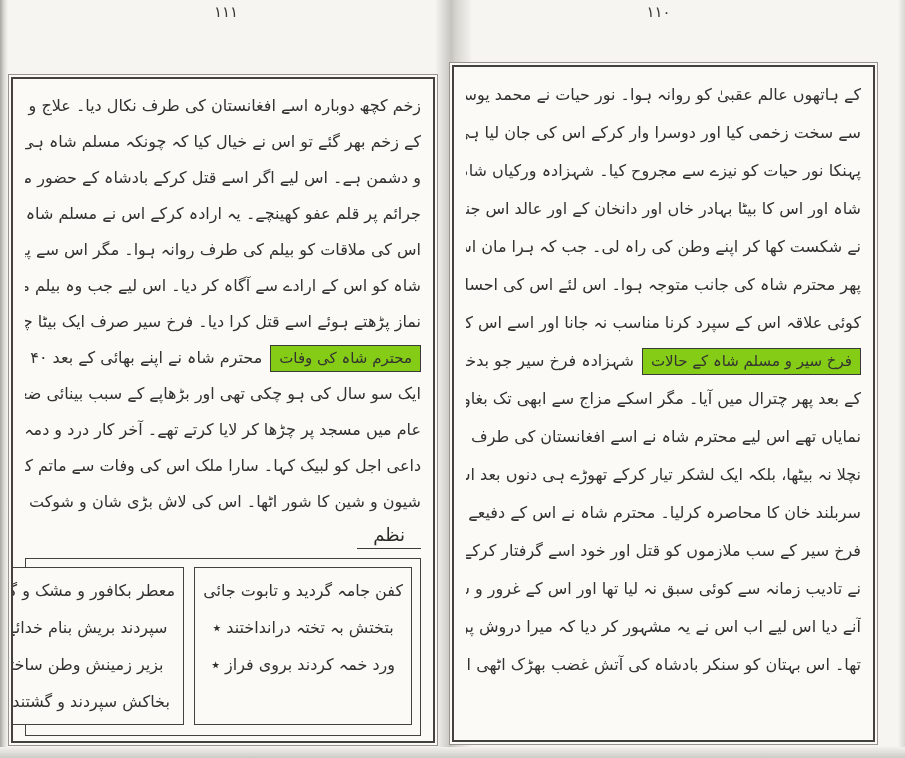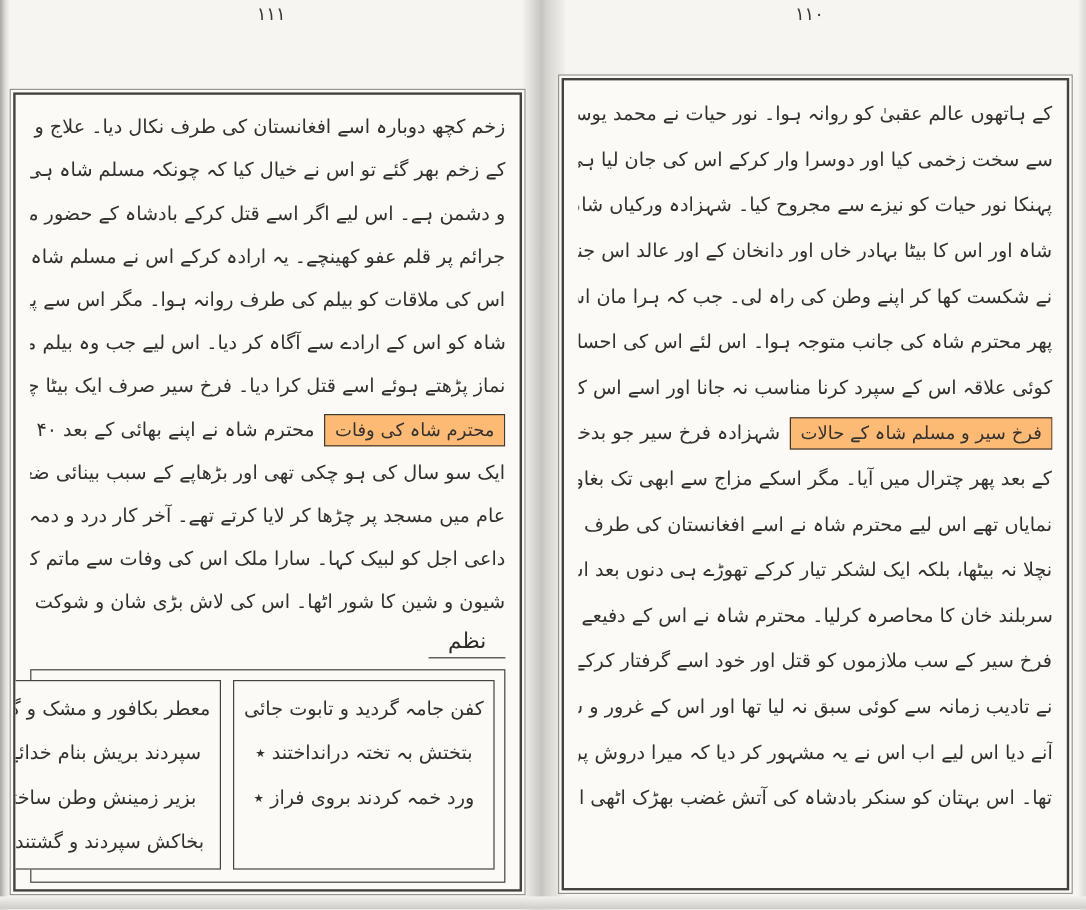--- a/index.html
+++ b/index.html
@@ -15,21 +15,21 @@
   
   .edge { position:absolute; top:0; height:100%; pointer-events:none; }
   .edge-left   { left:0;  width:8px;  background:linear-gradient(to right,#a9a7a2,#dedcd7 55%,#f6f5f1); }
   .edge-gutter { left:435px; width:36px; background:linear-gradient(to right,#f6f5f1,#c6c4bf 45%,#d6d4cf 58%,#f2f1ed); }
   .edge-right  { right:0; width:7px;  background:linear-gradient(to left,#d9d7d2,#f6f5f1); }
   .edge-bottom { left:0; bottom:0; top:auto; width:100%; height:11px;
                  background:linear-gradient(to top,#cdcbc6,#f2f1ed); }
 
   .page { position:absolute; top:0; }
   .page-left  { left:6px;   width:440px; height:758px; }
-  .page-right { left:448px; width:453px; height:758px; }
+  .page-right { left:432px; width:453px; height:758px; }
 
   .page-number {
     position:absolute; top:3px; left:50%; transform:translateX(-50%);
     font-size:15px; letter-spacing:2px; color:#3a3834;
   }
 
   .frame { position:absolute; background:#fbfaf6; border:1px solid #97948e; padding:2px; }
   .page-left  .frame { top:74px; left:2px;  width:430px; height:672px; }
   .page-right .frame { top:62px; left:17px; width:429px; height:683px; }
   .frame-inner {
@@ -40,21 +40,21 @@
 
   .tline {
     white-space:nowrap; overflow:hidden;
     font-size:16px; color:#343230;
   }
   .page-left  .tline { height:36px; line-height:36px; }
   .page-right .tline { height:38px; line-height:38px; }
 
   .sec-box {
     display:inline-block; vertical-align:middle;
-    border:1.5px solid #3c3a36; background:#fdba74;
+    border:1.5px solid #3c3a36; background:#84cc16;
     height:27px; line-height:24px; padding:0 8px;
     margin-inline-end:8px; font-size:15px;
   }
 
   .nazm { height:36px; line-height:30px; text-align:right; font-size:18px; }
   .nazm span { border-bottom:1.5px solid #3c3a36; padding:0 16px 3px; }
 
   .poem-wrap {
     border:1.5px solid #45433f;
     margin-top:2px; padding:8px 8px 10px 8px;

